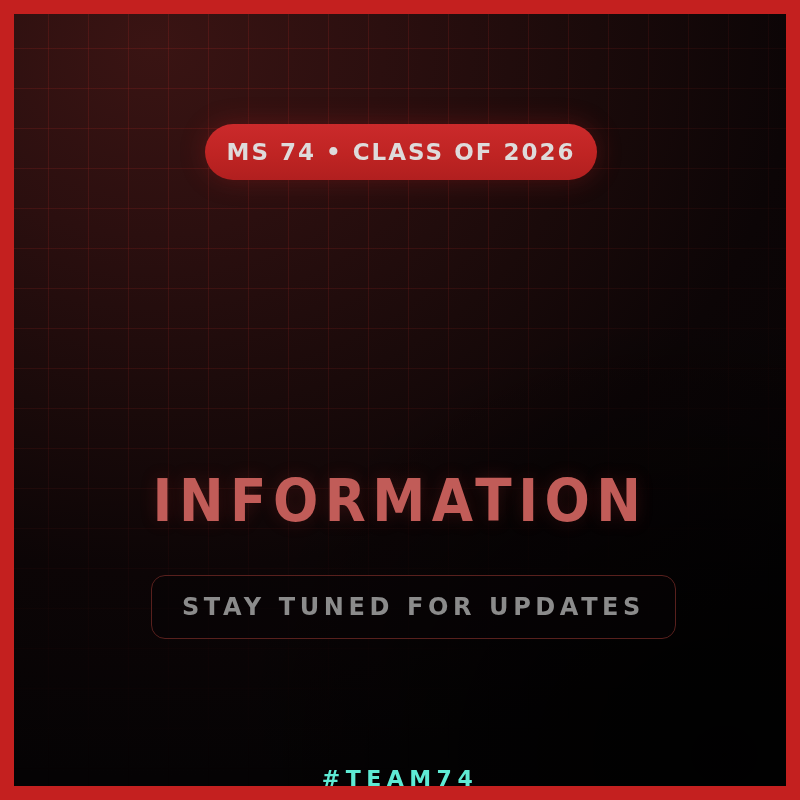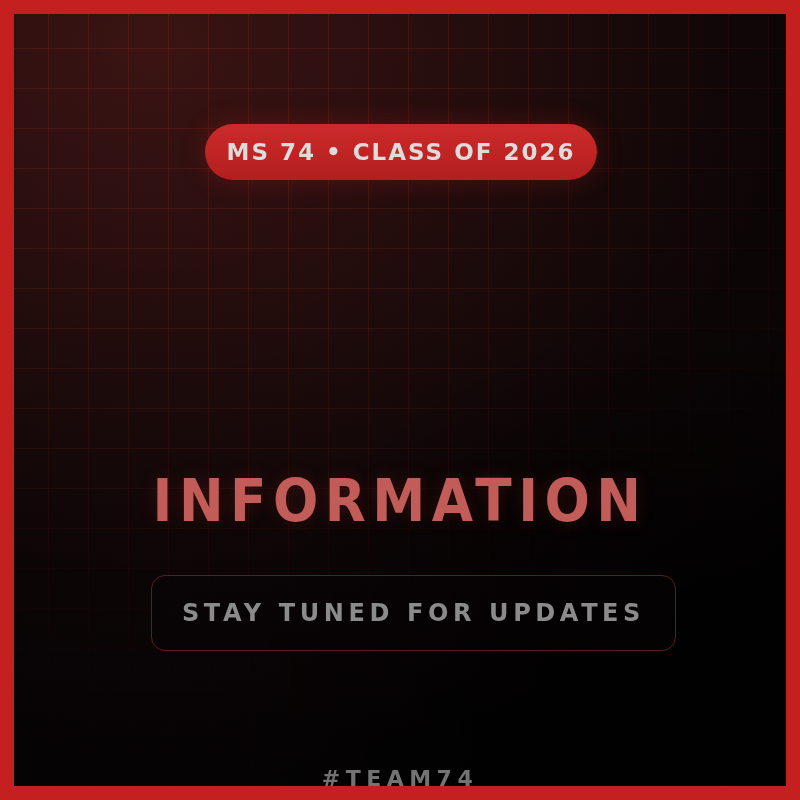--- a/index.html
+++ b/index.html
@@ -145,21 +145,21 @@
     white-space: nowrap;
     text-shadow: 0 0 18px rgba(180, 50, 44, 0.22);
   }
 
   
   #cta-box {
     position: absolute;
     left: 137px;
     top: 561px;
     width: 525px;
-    height: 76px;
+    height: 64px;
     box-sizing: border-box;
     border: 1px solid #58201d;
     border-radius: 14px;
     background: rgba(8, 4, 5, 0.55);
     display: flex;
     align-items: center;
     justify-content: center;
   }
   #cta-text {
     color: #8b8b8b;
@@ -169,21 +169,21 @@
     white-space: nowrap;
   }
 
   
   #footer-tag {
     position: absolute;
     left: 0;
     right: 0;
     top: 752px;
     text-align: center;
-    color: #737373;
+    color: #5eead4;
     font-size: 22px;
     font-weight: bold;
     letter-spacing: 5.5px;
     white-space: nowrap;
   }
 </style>
 </head>
 <body>
 
 <div id="poster">

